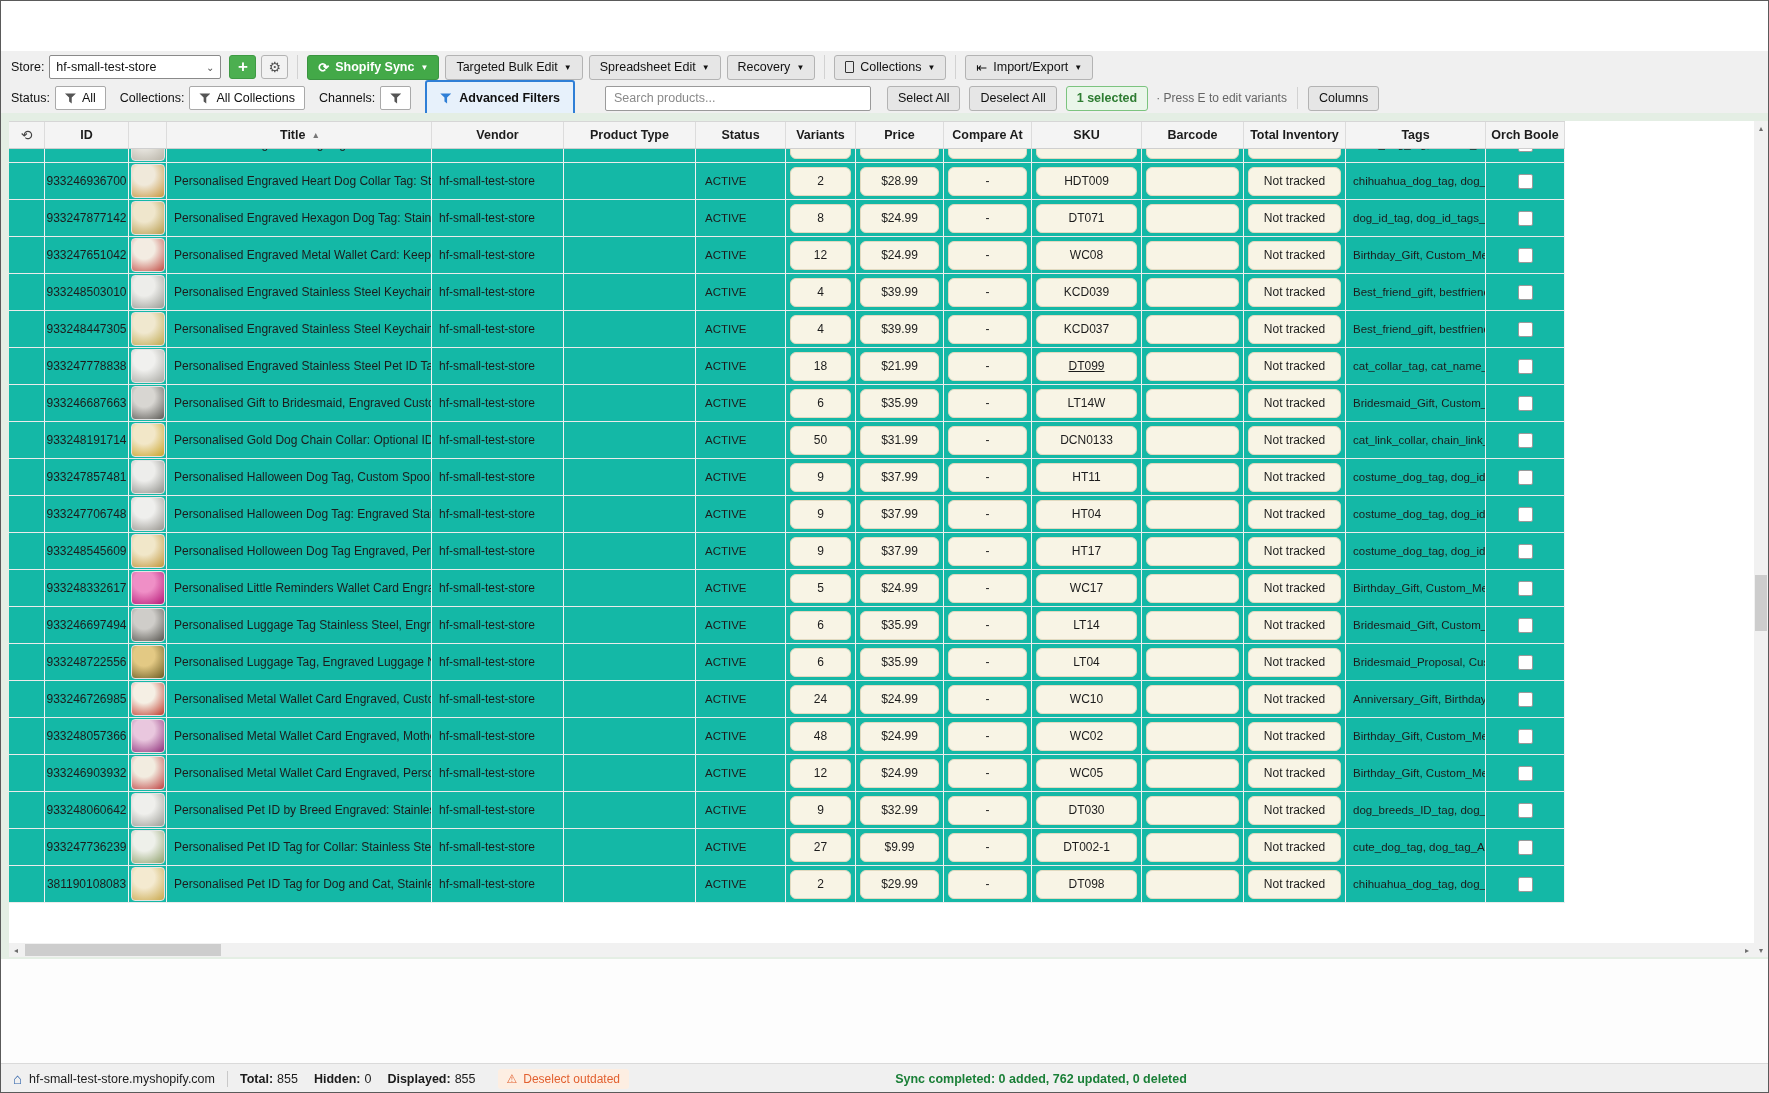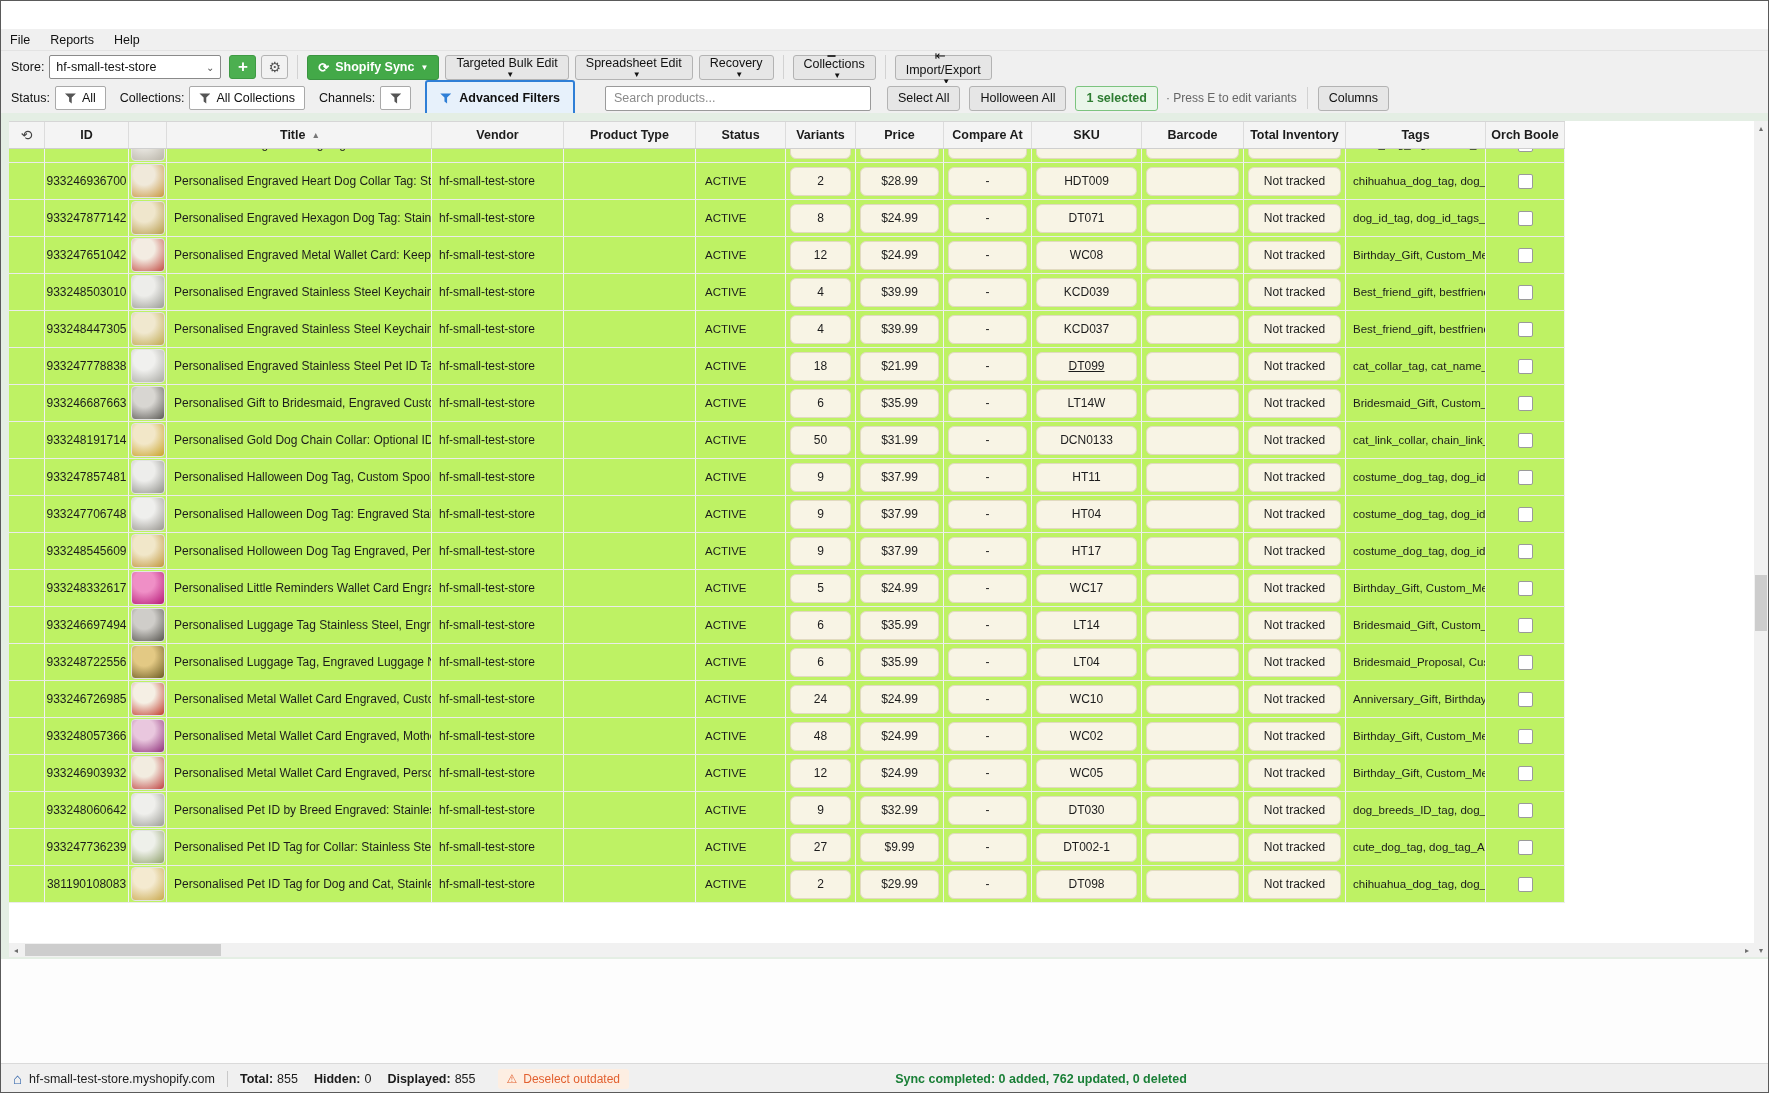--- a/index.html
+++ b/index.html
@@ -19,21 +19,21 @@
   .menu-item { font-size:12.5px; color:#111; padding:0 10px; }
   .menu-item:first-child { padding-left:9px; }
 
   
   .toolbar { position:absolute; left:0; top:50px; width:100%; height:32px; background:#f0f0f0; display:flex; align-items:center; padding-left:10px; }
   .tb-label { font-size:12.5px; color:#111; margin-right:5px; }
   .store-select { width:172px; height:24px; background:#fff; border:1px solid #8a8a8a; border-radius:2px; display:flex; align-items:center; font-size:12.5px; color:#111; padding:0 6px; }
   .store-select .chev { margin-left:auto; color:#555; font-size:10px; }
   .btn { height:25px; display:inline-flex; align-items:center; justify-content:center; border-radius:3px; font-size:12.5px; color:#111; padding:0 10px; }
   .btn-green { background:#43a948; border:1px solid #3a9440; color:#fff; font-weight:bold; }
-  .btn-gray  { background:#e6e6e6; border:1px solid #b3b3b3;flex-direction:column; }
+  .btn-gray  { background:#e6e6e6; border:1px solid #b3b3b3; }
   .plus-btn { width:27px; height:24px; background:#4caf50; border:1px solid #3f9a44; border-radius:3px; color:#fff; font-size:17px; font-weight:bold; display:flex; align-items:center; justify-content:center; margin-left:8px; }
   .gear-btn { width:27px; height:24px; background:#f2f2f2; border:1px solid #b3b3b3; border-radius:3px; color:#555; font-size:14px; display:flex; align-items:center; justify-content:center; margin-left:5px; }
   .tb-sep { width:1px; height:24px; background:#d2d2d2; margin:0 9px; }
   .caret { font-size:8px; margin-left:6px; }
   .sync-icon { font-size:13px; margin-right:6px; font-weight:bold; }
   .collections-icon { width:9px; height:12px; border:1.5px solid #333; border-radius:1px; margin-right:6px; }
   .ie-icon { font-size:13px; margin-right:6px; }
   .tb-gap { width:6px; }
 
   
@@ -53,21 +53,21 @@
   
   .content { position:absolute; left:0; top:112px; width:100%; height:846px; background:#e4eee4; }
   .panel { position:absolute; left:8px; top:8px; right:14px; bottom:2px; background:#fff; }
   .thead { position:absolute; left:0; top:0; height:28px; display:flex; background:#f4f4f4; border-top:1px solid #d6d6d6; border-bottom:1px solid #cfcfcf; }
   .th { height:26px; display:flex; align-items:center; justify-content:center; font-size:12.5px; font-weight:bold; color:#1c1c1c; border-right:1px solid #dcdcdc; position:relative; overflow:hidden; white-space:nowrap; }
   .th .sort { font-size:9px; color:#777; margin-left:8px; }
   .th .hist { font-weight:normal; font-size:14px; color:#444; }
   .thead-filler { flex:1; background:#fbfbfb; border-bottom:1px solid #cfcfcf; }
   .tbody-clip { position:absolute; left:0; top:28px; right:0; bottom:16px; overflow:hidden; background:#fff; }
   .rows { margin-top:-23px; }
-  .tr { height:37px; display:flex; border-bottom:1px solid #ebebeb; background:#bef264; width:1556px; }
+  .tr { height:37px; display:flex; border-bottom:1px solid #ebebeb; background:#14b8a6; width:1556px; }
   .td { height:36px; display:flex; align-items:center; border-right:1px solid #f1f1f1; overflow:hidden; white-space:nowrap; font-size:12px; color:#1c1c1c; }
   .td-id { justify-content:center; }
   .td-title, .td-vendor, .td-tags { padding-left:7px; justify-content:flex-start; }
   .td-tags { font-size:11.5px; }
   .td-status { padding-left:9px; font-size:11.5px; }
   .thumb { width:34px; height:34px; border-radius:4px; border:1px solid #e3e3e3; margin:0 auto; }
   .edit { flex:1; margin:0 4px; height:29px; background:#f8f4e5; border:1px solid #e1dac0; border-radius:6px; display:flex; align-items:center; justify-content:center; font-size:12px; color:#1c1c1c; overflow:hidden; }
   .checkbox { width:15px; height:15px; border:1.5px solid #9a9a9a; border-radius:2px; background:#fff; margin:0 auto; }
 
   
@@ -89,25 +89,20 @@
   .inv-chip { display:inline-flex; align-items:center; background:#fdeee2; border-radius:3px; color:#e2602f; padding:3px 9px; font-size:12px; margin-left:6px; }
   .inv-chip .warn { margin-right:6px; font-size:12px; }
   .sync-msg { position:absolute; left:1040px; transform:translateX(-50%); color:#1a7f37; font-weight:bold; font-size:12.5px; }
 </style>
 </head>
 <body>
 
 <div class="window">
 
 
-  <div class="menubar">
-    <div class="menu-item">File</div>
-    <div class="menu-item">Reports</div>
-    <div class="menu-item">Help</div>
-  </div>
 
   <div class="toolbar">
     <span class="tb-label">Store:</span>
     <div class="store-select">
       <span>hf-small-test-store</span>
       <span class="chev">⌄</span>
     </div>
     <div class="plus-btn">
         <span>+</span>
       </div>
@@ -163,21 +158,21 @@
     <span class="fb-label" style="margin-left:14px">Channels:</span>
     <div class="fbtn">
       <span class="funnel" style="margin-right:0"></span>
     </div>
     <div class="adv-btn">
       <span class="funnel"></span>
       <span>Advanced Filters</span>
     </div>
     <input class="search-input" type="text" placeholder="Search products..." style="">
     <div class="btn btn-gray" style="margin-left:16px">Select All</div>
-    <div class="btn btn-gray" style="margin-left:9px">Holloween All</div>
+    <div class="btn btn-gray" style="margin-left:9px">Deselect All</div>
     <div class="sel-badge" style="margin-left:9px">1  selected</div>
     <span class="hint">· Press E to edit variants</span>
     <div class="fb-sep"></div>
     <div class="btn btn-gray">Columns</div>
   </div>
 
   <div class="content">
     <div class="panel">
       <div class="thead" id="thead">
           <div class="th" style="width: 36px;">

